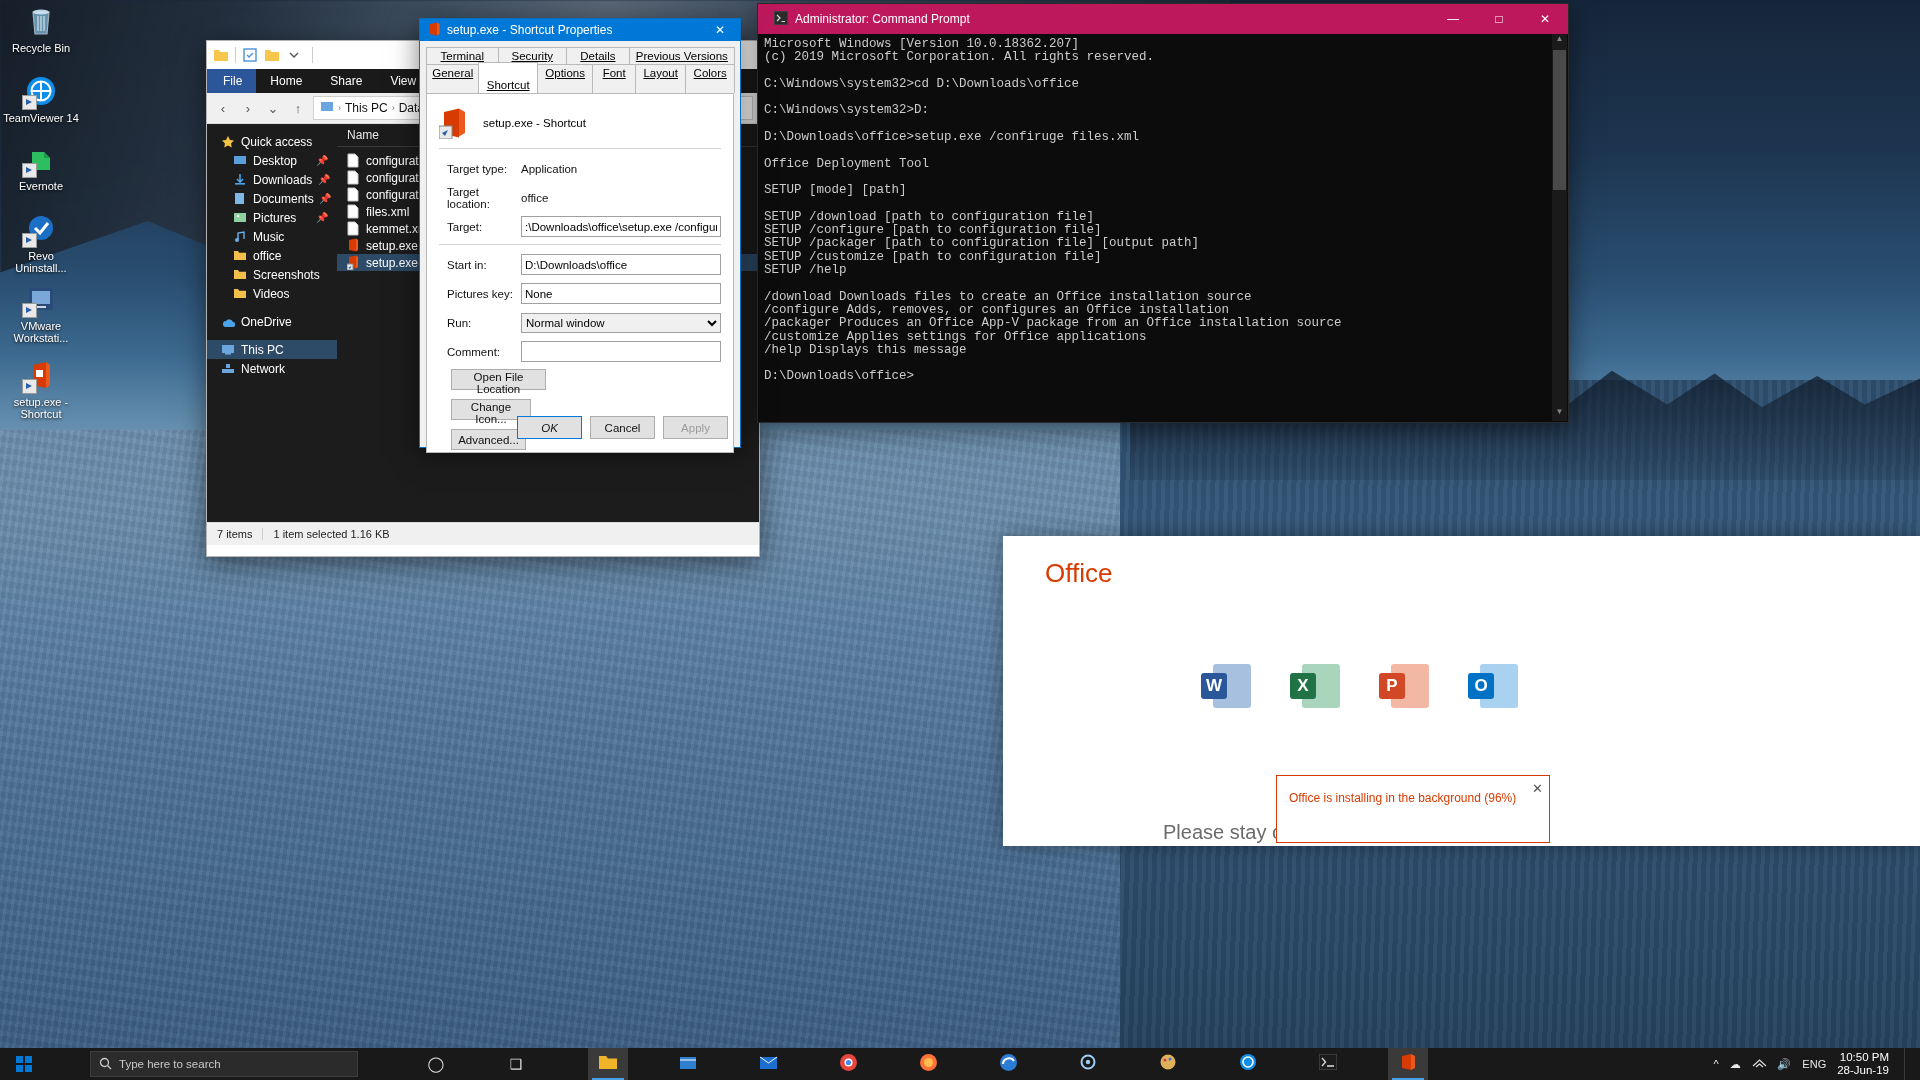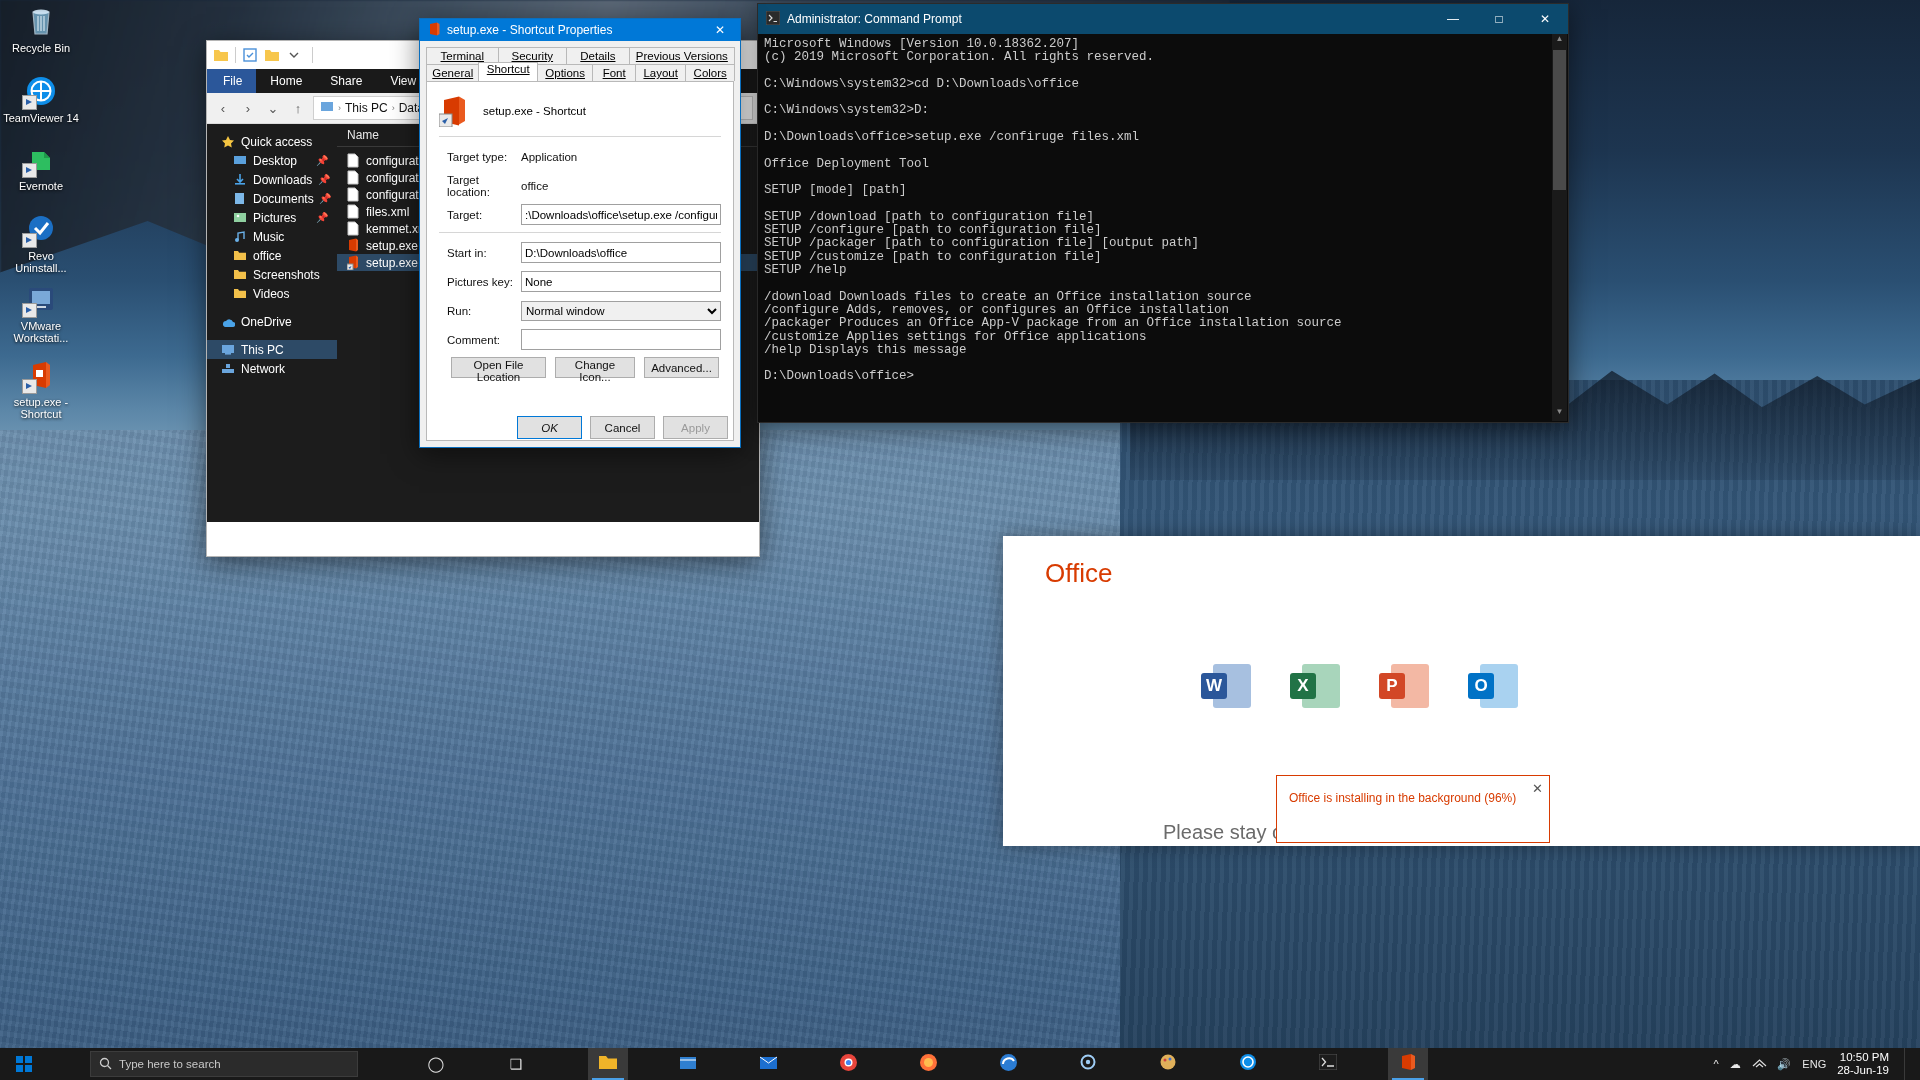--- a/index.html
+++ b/index.html
@@ -72,49 +72,49 @@
   .frow{height:17px;display:flex;align-items:center;gap:7px;padding-left:10px;}
   .frow.sel{background:#2d4a66;}
   .fico{width:12px;height:15px;flex:0 0 12px;position:relative;}
   #exp-status{height:22px;background:#f0f0f0;border-top:1px solid #dcdcdc;display:flex;align-items:center;
     font-size:11px;color:#222;}
   #exp-status span{padding:0 10px;border-right:1px solid #cfcfcf;}
   #exp-status span:last-child{border-right:0;}
 
   
   #cmd{left:757px;top:3px;width:810px;height:418px;background:#0c0c0c;border:1px solid #2b2b2b;}
-  #cmd .titlebar{background:#0c4a6e;color:#fff;padding-left:8px;}
+  #cmd .titlebar{background:#be185d;color:#fff;padding-left:16px;}
   #cmd .wbtn{color:#fff;}
   #cmd-body{padding:4px 0 0 6px;color:#ccc;font-family:"Liberation Mono","DejaVu Sans Mono",monospace;
     font-size:12.5px;line-height:13.3px;white-space:pre;}
   #cmd-scroll{position:absolute;right:1px;top:30px;width:15px;bottom:1px;background:#1a1a1a;}
   #cmd-scroll .thumb{position:absolute;left:1px;right:1px;top:2px;height:140px;background:#4a4a4a;}
   #cmd-scroll .ar{position:absolute;left:0;right:0;height:14px;color:#888;font-size:8px;text-align:center;}
 
   
   #props{left:419px;top:18px;width:320px;height:428px;background:#f0f0f0;border:1px solid #0a6ebd;}
   #props .titlebar{background:#0078d7;color:#fff;padding-left:7px;height:22px;gap:6px;}
   #props .wbtn{width:40px;}
   #tabrows{padding:6px 6px 0 6px;text-decoration:underline;}
   .tabrow{display:flex;font-size:11.5px;}
   .tabrow .tb{border:1px solid #b9b9b9;background:#f0f0f0;padding:2px 0;text-align:center;
     border-bottom:0;margin-right:-1px;}
-  .tabrow.r2 .tb.active{background:#fff;position:relative;z-index:3;padding-top:0;margin-top:-2px;}
+  .tabrow.r2 .tb.active{background:#fff;position:relative;z-index:3;padding-top:16px;margin-top:-2px;}
   #tabpane{margin:0 6px 6px;background:#fff;border:1px solid #b9b9b9;height:338px;position:relative;padding:10px 12px;}
   .hdrow{display:flex;align-items:center;gap:14px;height:38px;}
   #props-appicon{width:30px;height:32px;position:relative;}
   .sep{border-top:1px solid #d6d6d6;margin:6px 0 8px;}
   .frm{display:flex;align-items:center;height:23px;margin-bottom:6px;font-size:11.5px;color:#111;margin-left:8px;}
   .frm .lab{width:74px;flex:0 0 74px;}
   .frm .val{color:#111;}
   .frm input{flex:1;height:19px;border:1px solid #a0a0a0;font-size:11.5px;padding:0 3px;
     font-family:"Liberation Sans",sans-serif;background:#fff;color:#000;}
   .frm select{flex:1;height:20px;border:1px solid #a0a0a0;font-size:11.5px;background:#f0f0f0;
     font-family:"Liberation Sans",sans-serif;}
-  .btnrow{display:flex;gap:9px;margin-top:6px;}
+  .btnrow{display:flex;gap:9px;margin-top:6px;flex-direction:column;}
   .gbtn{height:21px;border:1px solid #adadad;background:#e1e1e1;font-size:11.5px;
     font-family:"Liberation Sans",sans-serif;color:#111;cursor:default;}
   #props-footer{position:absolute;left:0;right:0;bottom:8px;display:flex;justify-content:flex-end;gap:8px;padding-right:12px;}
   #props-footer .gbtn{width:65px;height:23px;}
   #props-footer .gbtn.default{border:1px solid #0078d7;background:#e1e1e1;font-style:italic;}
   #props-footer .gbtn.disabled{color:#9a9a9a;}
 
   
   #office{left:1003px;top:536px;width:917px;height:310px;background:#fff;box-shadow:0 0 18px rgba(0,0,0,.35);}
   #office-title{position:absolute;left:42px;top:22px;font-size:26px;color:#d83b01;}
@@ -419,20 +419,24 @@
                 <path d="M2 2l7-1.5v13L2 12z" fill="#d83b01"></path>
                 <path d="M9 .5l2 1.5v10l-2 1.5z" fill="#ea5a1f"></path>
                 <rect x="0" y="9" width="6" height="6" fill="#e9e9e9" stroke="#888"></rect>
                 <path d="M1.5 12.5l3-1.5-1.5 3" fill="#2a5fa8"></path>
               </svg></span>
             <span>setup.exe -</span>
           </div>
       </div>
     </div>
   </div>
+  <div id="exp-status">
+    <span>7 items</span>
+    <span>1 item selected  1.16 KB</span>
+  </div>
 </div>
 
 <div id="cmd" class="win">
   <div class="titlebar">
     <span style="margin-right:7px">
       <svg width="14" height="14">
           <rect width="14" height="14" fill="#2b2b2b" stroke="#555"></rect>
           <path d="M3 4l3 3-3 3M7.5 10.5H11" stroke="#ddd" stroke-width="1.2" fill="none"></path>
         </svg>
     </span>

